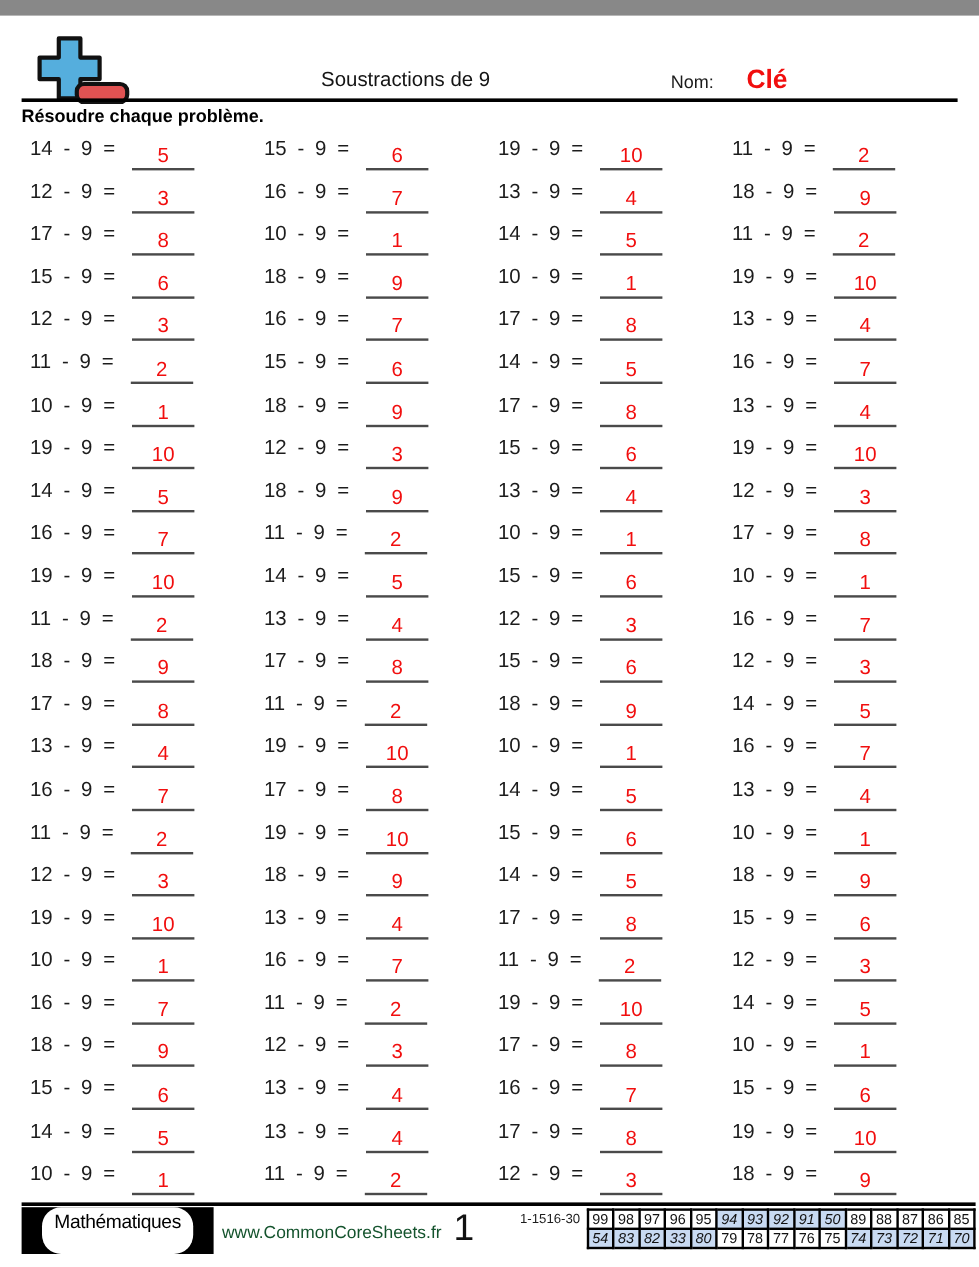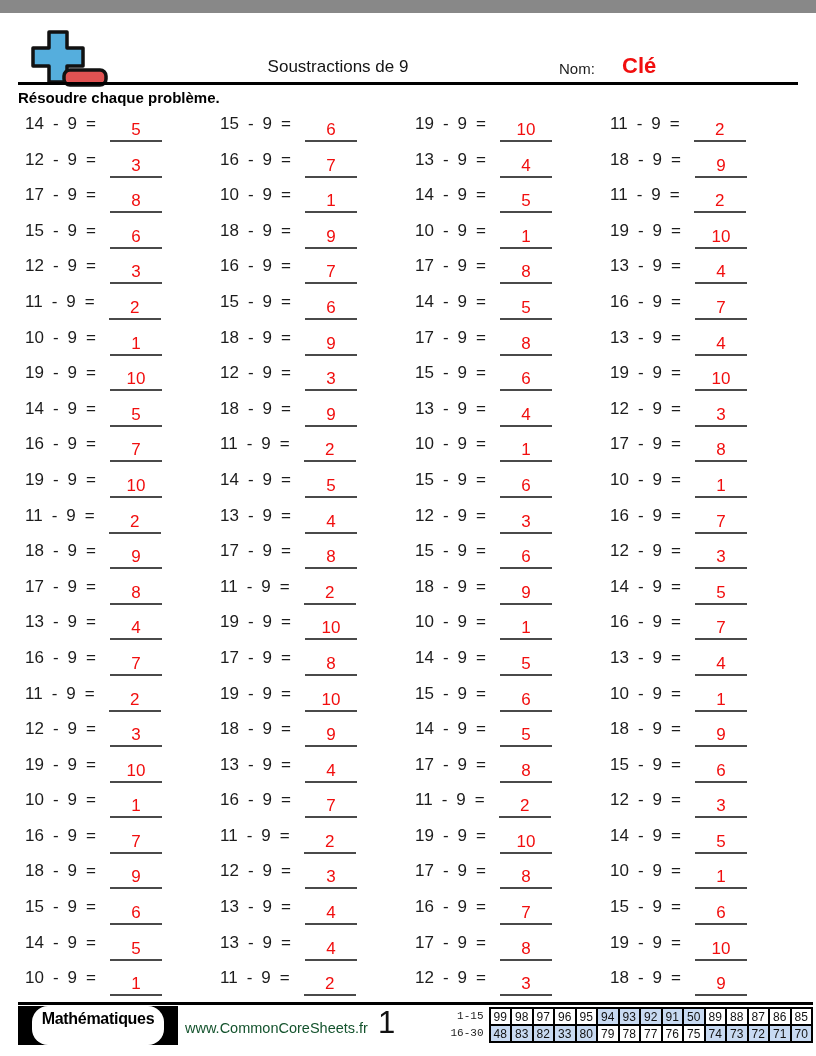--- a/index.html
+++ b/index.html
@@ -25,31 +25,31 @@
   .cell { display:flex; align-items:baseline; gap:9px; font-size:17px; line-height:19px;
           white-space:nowrap; }
   .blank { display:inline-block; position:relative; top:6px; width:52px; margin-left:5px;
            border-bottom:2px solid #4a4a4a; text-align:center; padding-bottom:1px; }
   .ans { color:var(--answer-red); }
   
   .footer-rule { position:absolute; left:18px; top:989px; width:795px; height:3px; background:#000; }
   .brand-box { position:absolute; left:18px; top:993px; width:160px; height:39px; background:#000;
                display:flex; align-items:center; justify-content:center; }
   .brand-pill { background:#fff; border-radius:16px; padding:4px 10px 17px;
-                font-size:16px; font-weight:bold; color:#000; letter-spacing:-0.3px; }
+                font-size:16px; font-weight:normal; color:#000; letter-spacing:-0.3px; }
   .site { position:absolute; left:185px; top:1007px; font-size:14.5px; color:#14532d; }
   .page-num { position:absolute; left:378px; top:992px; font-size:31px; color:#111; }
   .grade-wrap { position:absolute; top:994px; right:3px; display:flex; align-items:stretch; gap:5px; }
-  .grade-labels { display:flex; flex-direction:column; justify-content:space-between;
-                  text-align:right; font-size:11px; padding:1px 0;font-family:Liberation Mono, monospace; }
+  .grade-labels { display:flex; justify-content:space-between;
+                  text-align:right; font-size:11px; padding:1px 0; }
   .grade-labels div { height:17px; line-height:17px; }
   table.grade { border-collapse:collapse; }
   table.grade td { border:2px solid #000; width:21.5px; height:16px; text-align:center;
                    font-size:12px; padding:0 1px; color:#111; }
-  table.grade td.shaded { background:var(--table-shade-blue); }
+  table.grade td.shaded { background:var(--table-shade-blue);font-style:italic; }
 </style>
 </head>
 <body>
 
 <div class="page" style="--answer-red: #f10e0e; --logo-blue: #55aedd; --logo-red: #e05252; --table-shade-blue: #c8daf2;">
 
   <svg class="logo" width="88" height="62" viewBox="0 0 88 62" aria-hidden="true">
     <path class="logo-plus" d="M25 3 h18 v16 h16 v18 h-16 v16 h-18 v-16 h-16 v-18 h16 z" fill="var(--logo-blue)" stroke="#111" stroke-width="3.5" stroke-linejoin="round"></path>
     <rect class="logo-minus" x="40" y="41" width="42" height="15" rx="6" fill="var(--logo-red)" stroke="#111" stroke-width="3.5"></rect>
   </svg>
@@ -786,21 +786,21 @@
             <td class="shaded">92</td>
             <td class="shaded">91</td>
             <td class="shaded">50</td>
             <td>89</td>
             <td>88</td>
             <td>87</td>
             <td>86</td>
             <td>85</td>
           </tr>
           <tr>
-            <td class="shaded">48</td>
+            <td class="shaded">54</td>
             <td class="shaded">83</td>
             <td class="shaded">82</td>
             <td class="shaded">33</td>
             <td class="shaded">80</td>
             <td>79</td>
             <td>78</td>
             <td>77</td>
             <td>76</td>
             <td>75</td>
             <td class="shaded">74</td>

